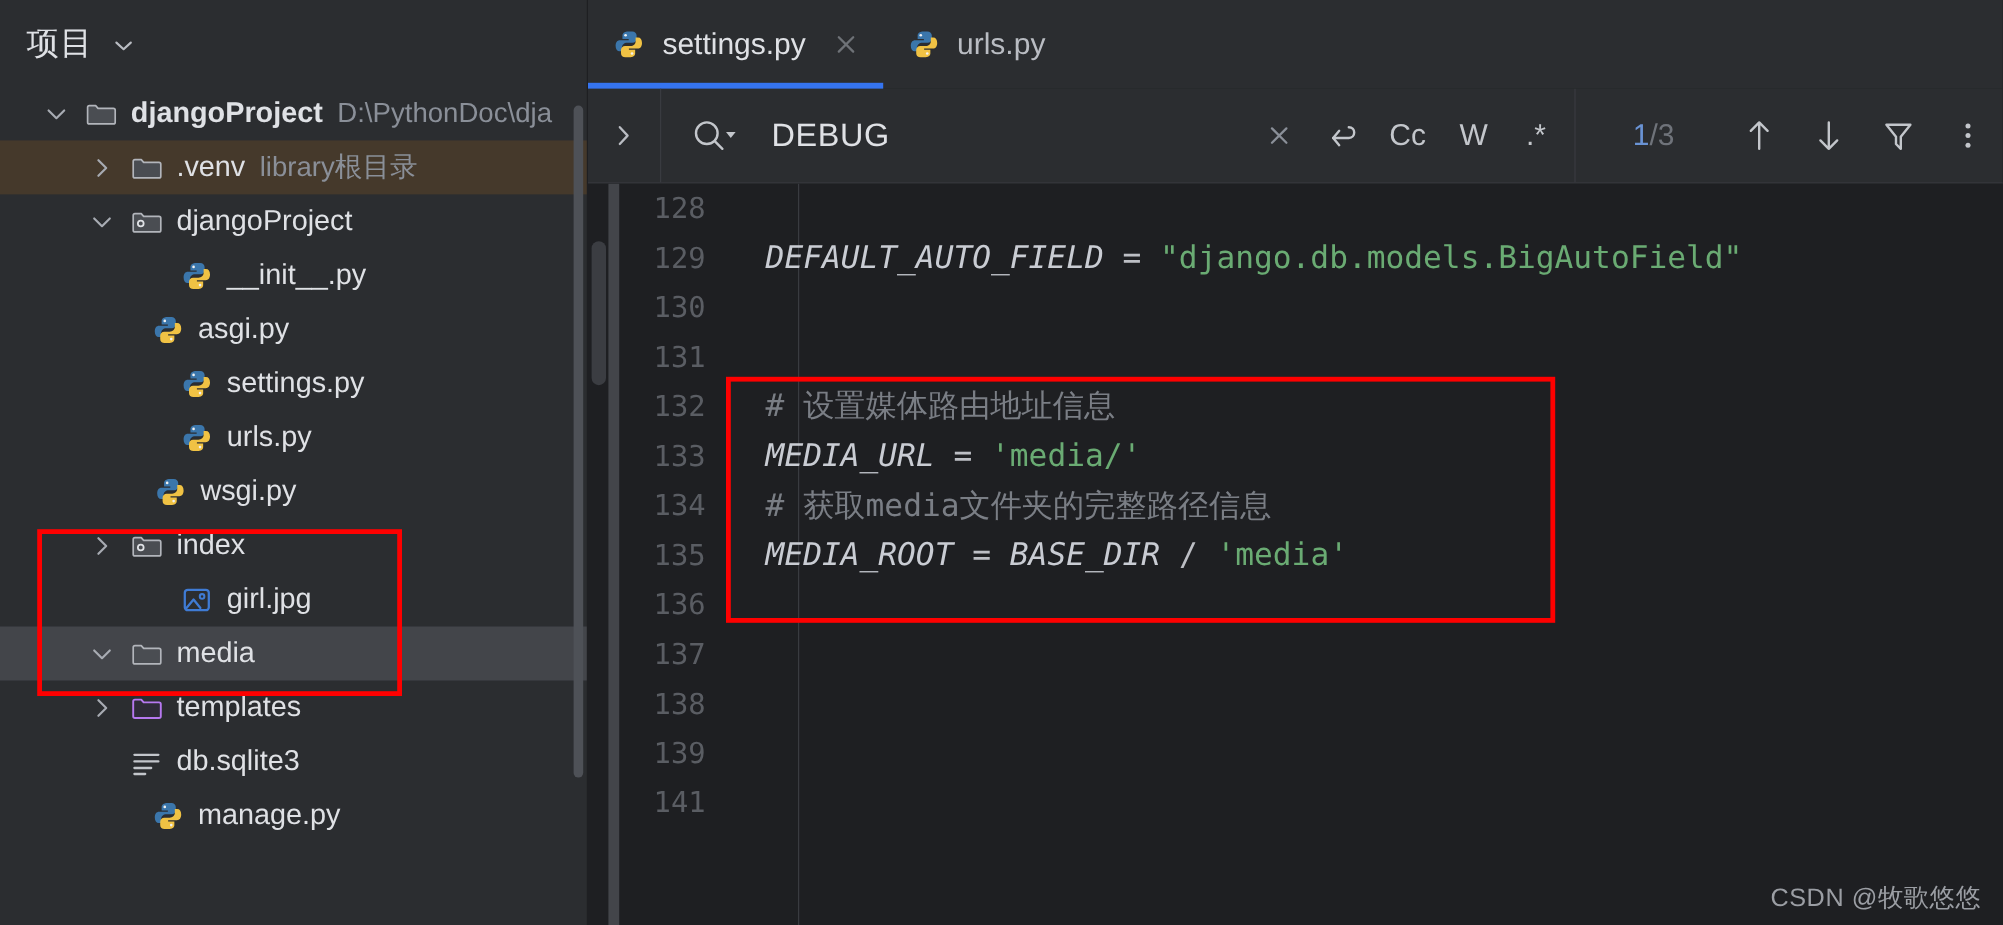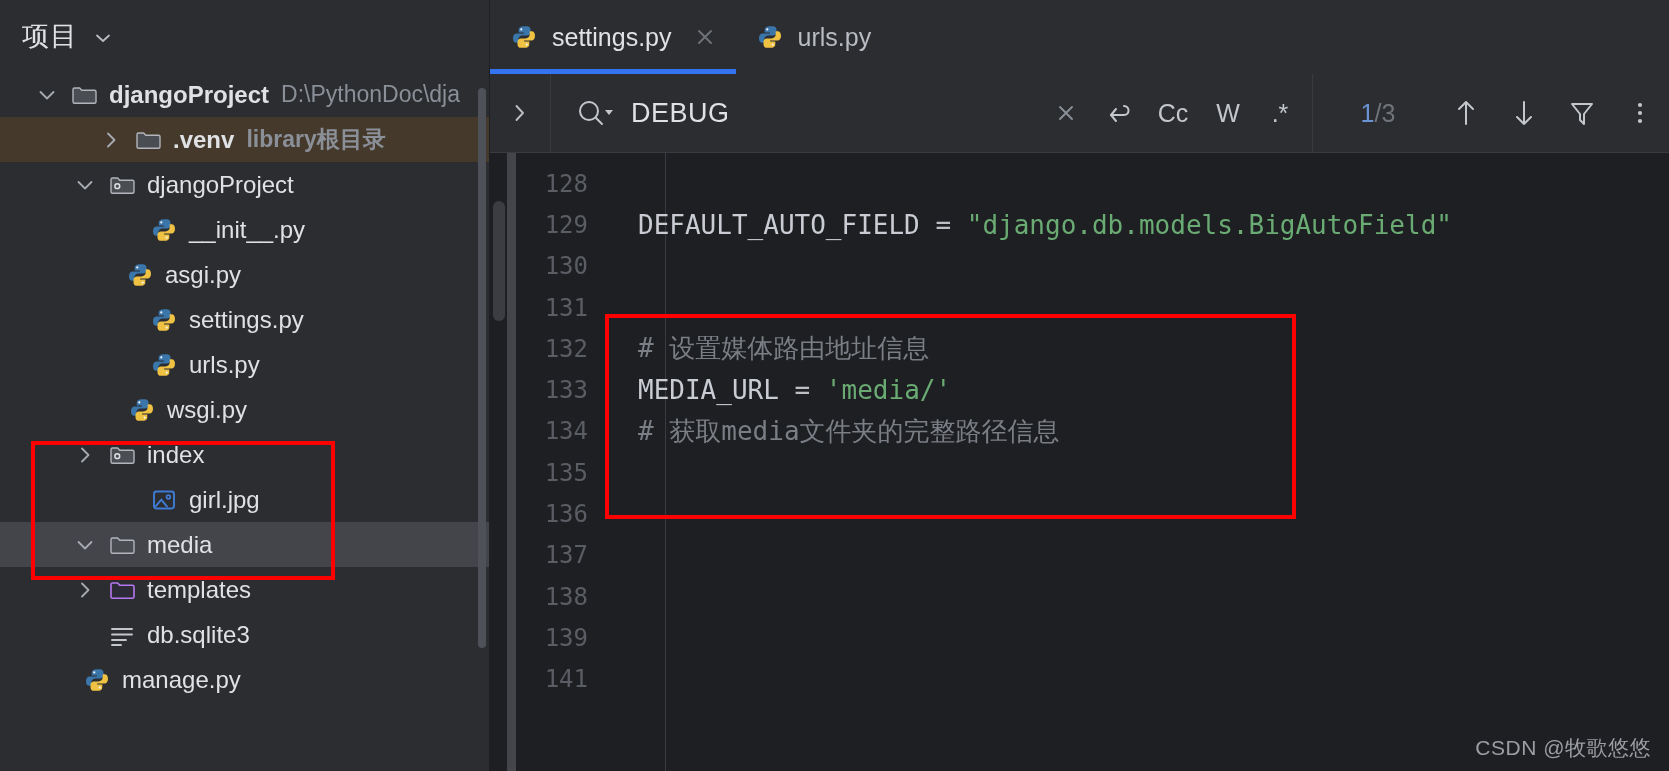--- a/index.html
+++ b/index.html
@@ -143,20 +143,21 @@
   }
   .fb-search-icon {
     width: 56px; height: 40px;
     margin-left: 24px;
     display: flex; align-items: center;
   }
   .fb-input {
     font-size: 27px;
     color: #dfe1e5;
     letter-spacing: .5px;
+    margin-left: 12px;
   }
   .fb-right {
     display: flex; align-items: center;
     height: 78px;
   }
   .fb-btn {
     width: 52px; height: 78px;
     display: flex; align-items: center; justify-content: center;
     color: #c3c6cb;
     font-size: 25px;
@@ -188,21 +189,21 @@
     width: 12px; height: 120px;
     background: #3b3d42;
     border-radius: 6px;
   }
   .edit-railline {
     position: absolute;
     left: 17px; top: 0;
     width: 9px; height: 619px;
     background: #43454a;
   }
-  .code-area { position: relative; padding-top: 10px; }
+  .code-area { position: relative; }
   .cline {
     position: relative;
     height: 41.3px;
     display: flex; align-items: center;
   }
   .gutter {
     width: 120px;
     flex: none;
     text-align: right;
     padding-right: 22px;
@@ -217,21 +218,21 @@
     width: 1px; height: 619px;
     background: #393b40;
   }
   .ctext {
     font-family: "DejaVu Sans Mono", monospace;
     font-size: 26px;
     white-space: pre;
     margin-left: 28px;
     letter-spacing: 0px;
   }
-  .t-var   { color: #c9ccd3; }
+  .t-var   { color: #c9ccd3; font-style: italic; }
   .t-str   { color: #6aab73; }
   .t-cmt   { color: #7a7e85; }
   .t-op    { color: #bcbec4; }
 
   .redbox {
     position: absolute;
     border: 4px solid #ff0000;
     box-sizing: border-box;
     pointer-events: none;
   }
@@ -268,21 +269,21 @@
             </svg>
           </span>
           <span class="ic" style="margin-left: 8px;">
             <svg width="28" height="28" viewBox="0 0 28 28">
               <path d="M3 8.5 a1.5 1.5 0 0 1 1.5-1.5 h5.2 l2 2.3 h12.8 a1.5 1.5 0 0 1 1.5 1.5 v10 a1.5 1.5 0 0 1 -1.5 1.5 h-20 a1.5 1.5 0 0 1 -1.5 -1.5 z" fill="#4a4d52" stroke="#b2b5bb" stroke-width="1.4" stroke-linejoin="round"></path>
             </svg>
           </span>
           <span class="lbl bold">djangoProject</span>
           <span class="sub">D:\PythonDoc\dja</span>
         </div>
-        <div class="row highlight-venv" style="padding-left: 96px; font-weight: bold;">
+        <div class="row highlight-venv" style="padding-left: 70px;">
           <span class="arrow">
             <svg width="26" height="26" viewBox="0 0 26 26">
               <path d="M10 6.5 L16.5 13 L10 19.5" fill="none" stroke="#a7abb2" stroke-width="1.8" stroke-linecap="round" stroke-linejoin="round"></path>
             </svg>
           </span>
           <span class="ic" style="margin-left: 8px;">
             <svg width="28" height="28" viewBox="0 0 28 28">
               <path d="M3 8.5 a1.5 1.5 0 0 1 1.5-1.5 h5.2 l2 2.3 h12.8 a1.5 1.5 0 0 1 1.5 1.5 v10 a1.5 1.5 0 0 1 -1.5 1.5 h-20 a1.5 1.5 0 0 1 -1.5 -1.5 z" fill="#4a4d52" stroke="#b2b5bb" stroke-width="1.4" stroke-linejoin="round"></path>
             </svg>
           </span>
@@ -416,21 +417,21 @@
         </div>
         <div class="row" style="padding-left: 70px;">
           <span class="arrow spacer"></span>
           <span class="ic" style="margin-left: 8px;">
             <svg width="28" height="28" viewBox="0 0 28 28">
               <path d="M4 8 H24 M4 13.5 H24 M4 19 H18 M4 24 H13" stroke="#c3c6cb" stroke-width="1.9" stroke-linecap="round"></path>
             </svg>
           </span>
           <span class="lbl">db.sqlite3</span>
         </div>
-        <div class="row" style="padding-left: 45px;">
+        <div class="row" style="padding-left: 88px;">
           <span class="arrow spacer"></span>
           <span class="ic" style="margin-left: 8px;">
             <svg width="28" height="28" viewBox="0 0 28 28">
               <path d="M13.7 3.2 c-3.2 0-5 1.3-5 3.4 v2.9 h5.2 v1 H6.6 C4.4 10.5 3 12.3 3 15.2 c0 2.9 1.2 4.6 3.4 4.6 h1.9 v-3.1 c0-2.4 1.8-4.1 4.3-4.1 h4.5 c2 0 3.4-1.5 3.4-3.3 V6.6 c0-2-1.4-3.4-3.7-3.4 z" fill="#3b76ab"></path>
               <circle cx="11.3" cy="6.4" r="1.1" fill="#f2f2f2"></circle>
               <path d="M14.3 24.8 c3.2 0 5-1.3 5-3.4 v-2.9 h-5.2 v-1 h7.3 c2.2 0 3.6-1.8 3.6-4.7 0-2.9-1.2-4.6-3.4-4.6 h-1.9 v3.1 c0 2.4-1.8 4.1-4.3 4.1 h-4.5 c-2 0-3.4 1.5-3.4 3.3 v2.7 c0 2 1.4 3.4 3.7 3.4 z" fill="#f0c244"></path>
               <circle cx="16.7" cy="21.6" r="1.1" fill="#f2f2f2"></circle>
             </svg>
           </span>
           <span class="lbl">manage.py</span>
@@ -567,20 +568,21 @@
           <div class="cline">
             <span class="gutter">133</span>
             <span class="ctext"><span class="t-var">MEDIA_URL</span><span class="t-op"> = </span><span class="t-str">'media/'</span></span>
           </div>
           <div class="cline">
             <span class="gutter">134</span>
             <span class="ctext"><span class="t-cmt"># 获取media文件夹的完整路径信息</span></span>
           </div>
           <div class="cline">
             <span class="gutter">135</span>
+            <span class="ctext"><span class="t-var">MEDIA_ROOT</span><span class="t-op"> = </span><span class="t-var">BASE_DIR</span><span class="t-op"> / </span><span class="t-str">'media'</span></span>
           </div>
           <div class="cline">
             <span class="gutter">136</span>
             <span class="ctext"></span>
           </div>
           <div class="cline">
             <span class="gutter">137</span>
             <span class="ctext"></span>
           </div>
           <div class="cline">

